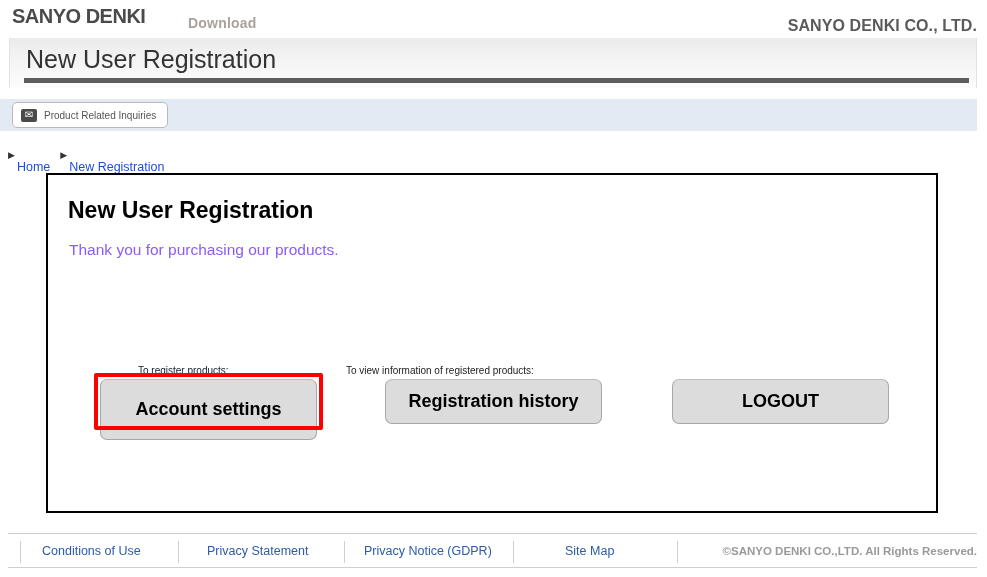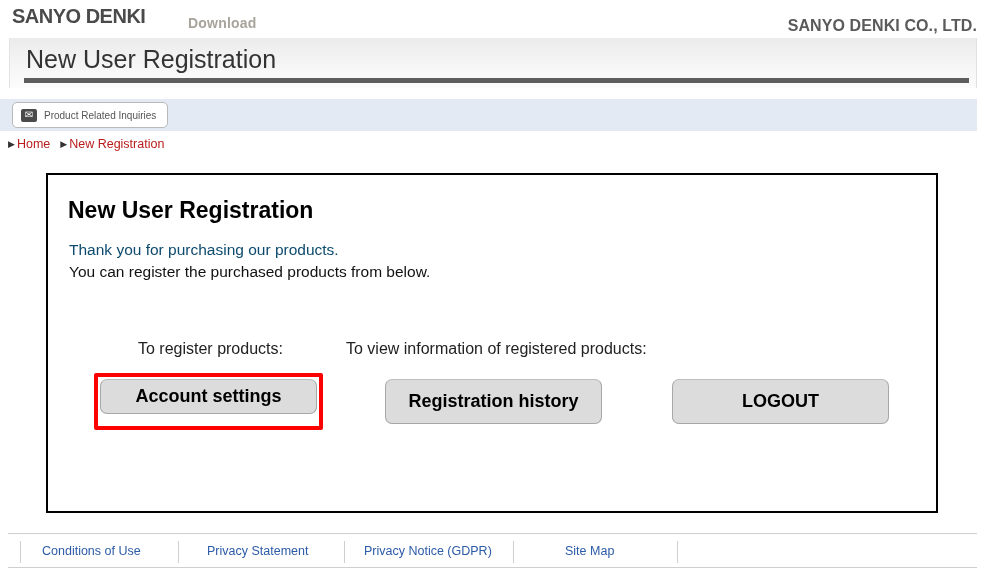--- a/index.html
+++ b/index.html
@@ -79,62 +79,62 @@
   }
 
   
   .breadcrumb {
     position: absolute; left: 8px; top: 137px;
     font-size: 12.5px; color: #222;
     display: flex; align-items: center; gap: 10px;
   }
   .crumb { display: inline-flex; align-items: center; gap: 2px; }
   .crumb-arrow { font-size: 9px; color: #333; line-height: 1; }
-  .crumb-label { color: #b91c1c; text-decoration: none; }
+  .crumb-label { color: #1d4ed8; text-decoration: none; margin-top: 23px; }
 
   
   .card {
     position: absolute; left: 46px; top: 173px;
     width: 892px; height: 340px;
     border: 2px solid #000;
     background: #fff;
   }
   .card-title {
     position: absolute; left: 20px; top: 22px;
     font-size: 23px; font-weight: bold; color: #000;
   }
   .card-line1 {
     position: absolute; left: 21px; top: 66px;
-    font-size: 15.5px; color: #0c4a6e;
+    font-size: 15.5px; color: #8b5cf6;
   }
   .card-line2 {
     position: absolute; left: 21px; top: 88px;
     font-size: 15.5px; color: #111;
   }
 
   
   .action-labels { position: absolute; left: 0; top: 165px; width: 100%; }
   .lbl {
-    position: absolute; font-size: 16px; color: #222; white-space: nowrap;
+    position: absolute; font-size: 10px; color: #222; white-space: nowrap; margin-top: 25px;
   }
   .lbl-register { left: 90px; }
   .lbl-view     { left: 298px; }
 
   .btn {
     position: absolute;
     background: #dcdcdc;
     border: 1px solid #a7a7a7;
     border-top-color: #bdbdbd;
     border-radius: 7px;
     font-size: 18px; font-weight: bold; color: #000;
     display: flex; align-items: center; justify-content: center;
     cursor: pointer;
     font-family: "Liberation Sans", sans-serif;
   }
-  .btn-account  { left: 52px;  top: 204px; width: 217px; height: 35px; text-align: right; }
+  .btn-account  { left: 52px;  top: 204px; width: 217px; height: 61px; text-align: right; }
   .btn-history  { left: 337px; top: 204px; width: 217px; height: 45px; }
   .btn-logout   { left: 624px; top: 204px; width: 217px; height: 45px; }
 
   .highlight-box {
     position: absolute;
     left: 46px; top: 198px; width: 229px; height: 57px;
     border: 4px solid #fd0000;
     border-radius: 2px;
     pointer-events: none;
   }
@@ -195,21 +195,20 @@
     </span>
     <span class="crumb">
       <span class="crumb-arrow">▶</span>
       <a class="crumb-label" href="#">New Registration</a>
     </span>
   </div>
 
   <div class="card">
     <div class="card-title">New User Registration</div>
     <div class="card-line1">Thank you for purchasing our products.</div>
-    <div class="card-line2">You can register the purchased products from below.</div>
 
     <div class="action-labels">
       <span class="lbl lbl-register">To register products:</span>
       <span class="lbl lbl-view">To view information of registered products:</span>
     </div>
 
     <div class="btn btn-account">Account settings</div>
     <div class="highlight-box"></div>
 
     <div class="btn btn-logout">LOGOUT</div>
@@ -220,16 +219,17 @@
   <div class="footer-links">
     <div class="fdiv" style="left:20px"></div>
     <a class="flink" style="left:42px" href="#">Conditions of Use</a>
     <div class="fdiv" style="left:178px"></div>
     <a class="flink" style="left:207px" href="#">Privacy Statement</a>
     <div class="fdiv" style="left:344px"></div>
     <a class="flink" style="left:364px" href="#">Privacy Notice (GDPR)</a>
     <div class="fdiv" style="left:513px"></div>
     <a class="flink" style="left:565px" href="#">Site Map</a>
     <div class="fdiv" style="left:677px"></div>
+    <span class="copyright">©SANYO DENKI CO.,LTD. All Rights Reserved.</span>
   </div>
   <div class="footer-rule-bottom"></div>
 
 </div>
 
 </body></html>

